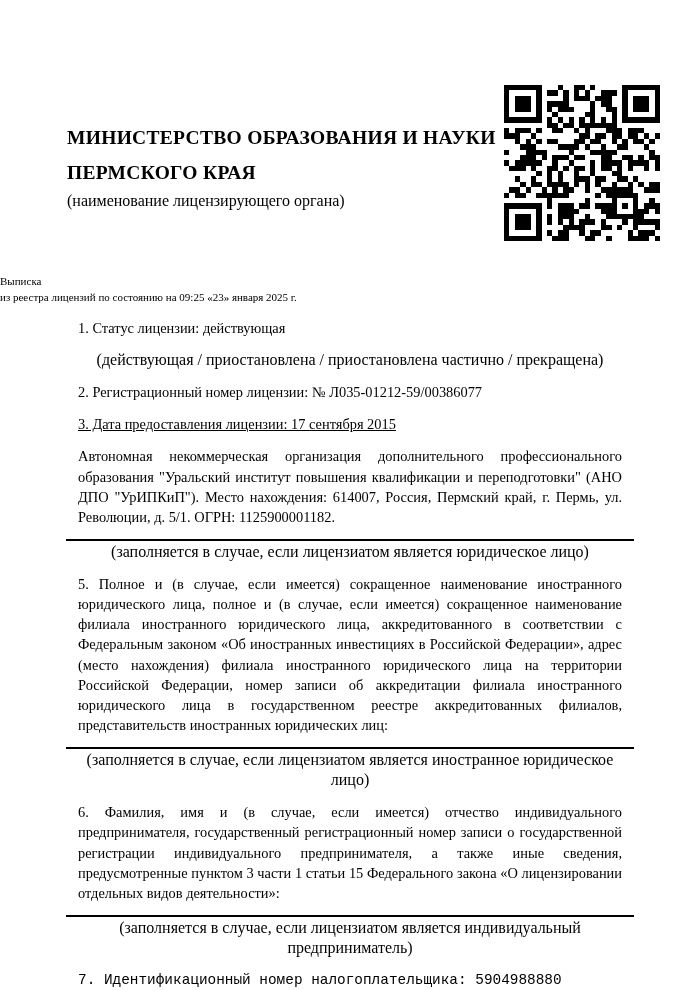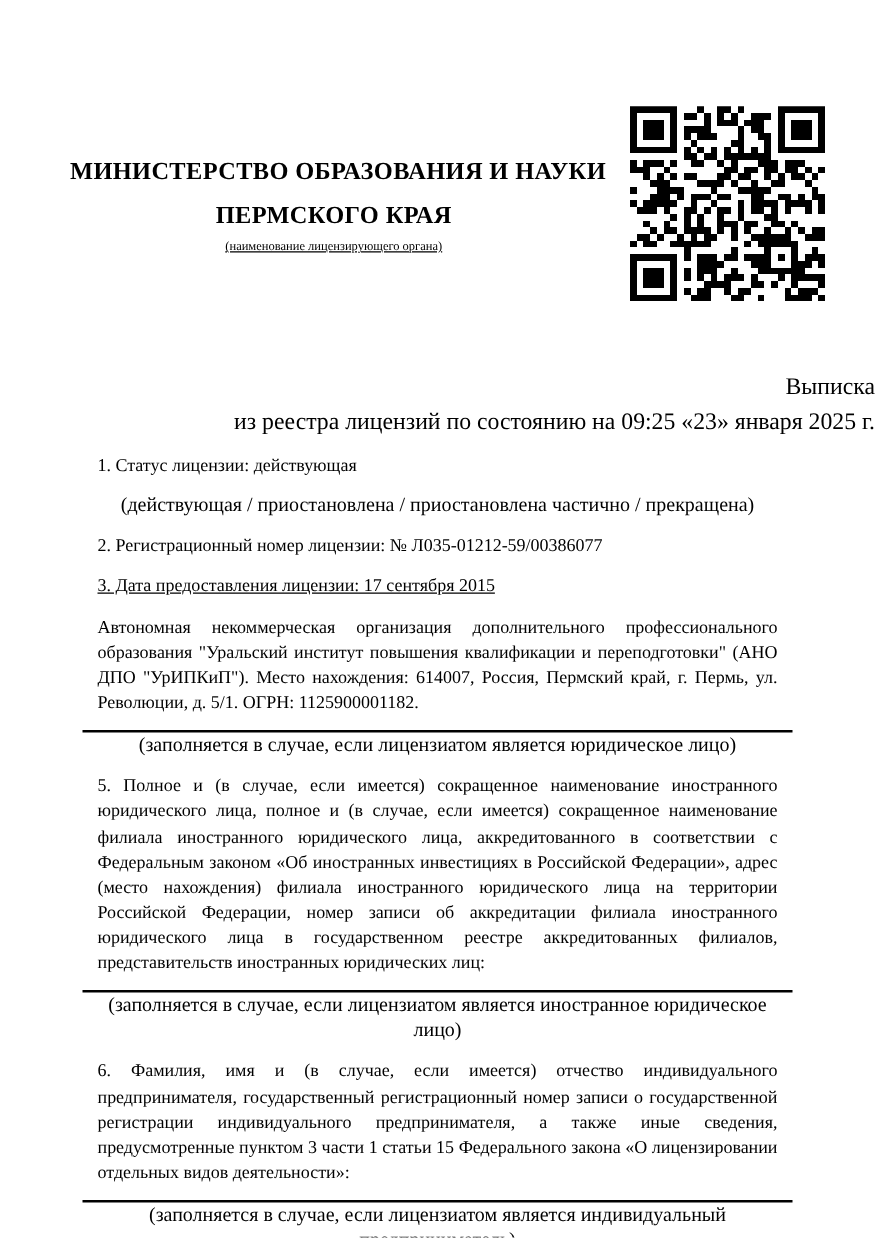--- a/index.html
+++ b/index.html
@@ -4,26 +4,26 @@
 <style>
   html,body{margin:0;padding:0;}
   body{
     width:700px;height:990px;background:#ffffff;color:#000;
     font-family:"Liberation Serif","DejaVu Serif",serif;
     -webkit-font-smoothing:antialiased;overflow:hidden;
   }
   .page{position:relative;width:700px;height:990px;background:#fff;}
   
   .header{position:relative;height:250px;}
-  .ministry{position:absolute;left:56px;top:120px;width:422px;text-align:center;}
+  .ministry{position:absolute;left:67px;top:120px;width:422px;}
   .ministry-name{font-size:19.5px;font-weight:700;line-height:1.8;letter-spacing:.3px;white-space:nowrap;}
-  .ministry-caption{font-size:10px;margin-top:2px;text-decoration:underline;}
+  .ministry-caption{font-size:16px;margin-top:2px;}
   .qr{position:absolute;top:85px;right:40px;width:156px;height:156px;}
   
-  .doc-title{margin-top:46px;text-align:right;font-size:19px;line-height:1.45;}
+  .doc-title{margin-top:24px;text-align:left;font-size:11px;line-height:1.45;}
   
   .content{margin:0 66px;font-size:14.4px;line-height:1.4;}
   p.item{margin:12px;}
   .just{text-align:justify;}
   .cap{font-size:16px;line-height:1.25;text-align:center;margin-top:1px;}
   .rule{border-top:2px solid #000;margin-top:2px;height:0;}
   .i1{margin-top:26px;}
   .i2{margin-top:17px;}
   .i3{margin-top:13px;text-decoration:underline;}
   .i4{margin-top:11px;}

